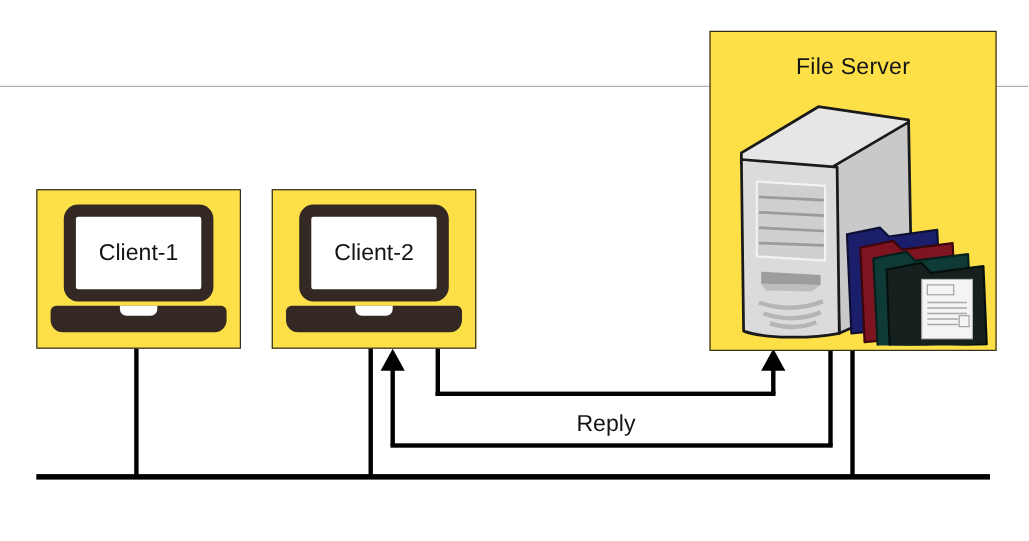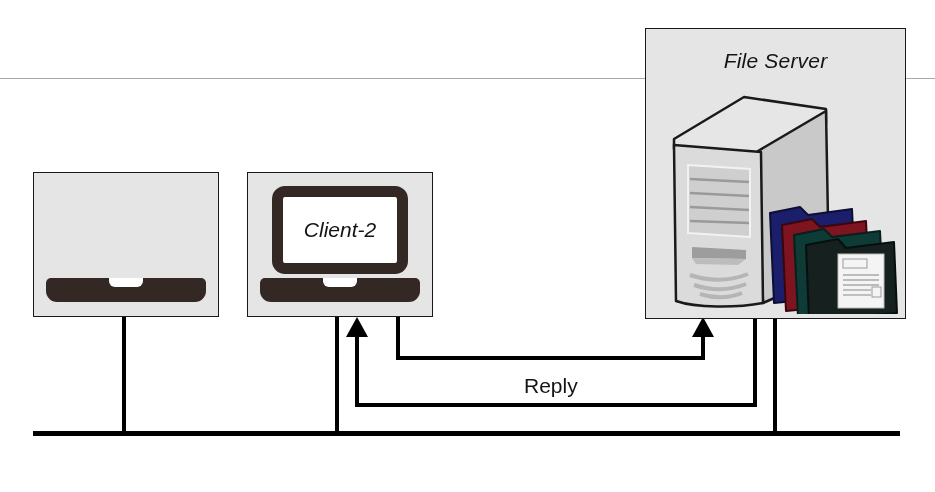--- a/index.html
+++ b/index.html
@@ -25,24 +25,23 @@
     left: 0;
     top: 78px;
     width: 935px;
     height: 1px;
     background: #a9a9a9;
   }
 
   
   .node-box {
     position: absolute;
-    background: #e5e5e5;
+    background: #fde047;
     border: 1.5px solid #1a1a1a;
     box-sizing: border-box;
-    font-style: italic;
   }
   #client1-box { left: 33px;  top: 172px; width: 186px; height: 145px; }
   #client2-box { left: 247px; top: 172px; width: 186px; height: 145px; padding-left: 24px; }
   #server-box  { left: 645px; top: 28px;  width: 261px; height: 291px; z-index: 4; }
 
   .server-title {
     position: absolute;
     left: 0;
     top: 20px;
     width: 100%;
@@ -160,20 +159,23 @@
 </style>
 </head>
 <body>
 
 <div id="canvas">
 
   <div class="faint-rule"></div>
 
   <div id="client1-box" class="node-box">
     <div class="laptop">
+      <div class="laptop-lid">
+        <div class="laptop-screen-label">Client-1</div>
+      </div>
       <div class="laptop-base">
         <div class="laptop-notch"></div>
       </div>
     </div>
   </div>
 
   <div id="client2-box" class="node-box">
     <div class="laptop">
       <div class="laptop-lid">
         <div class="laptop-screen-label">Client-2</div>

